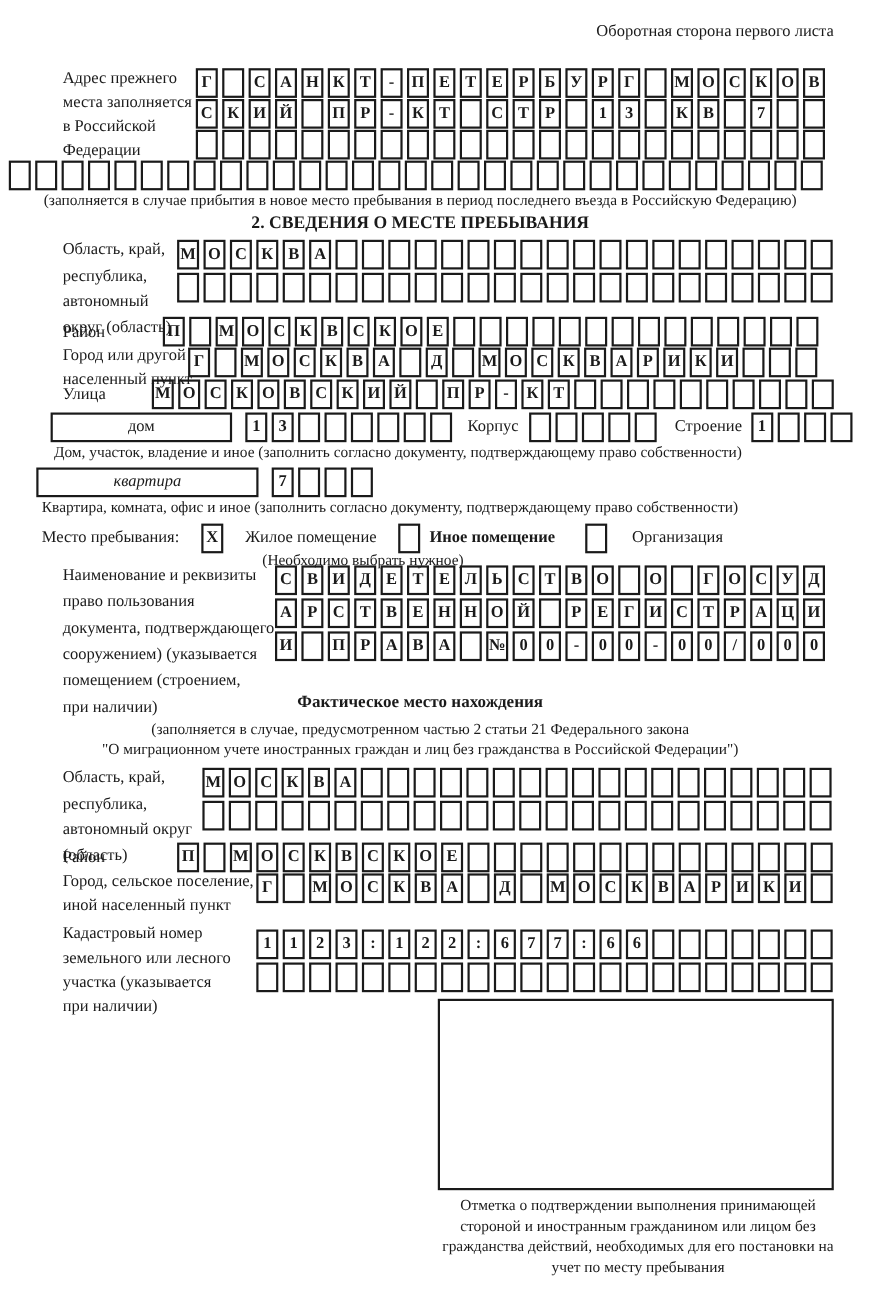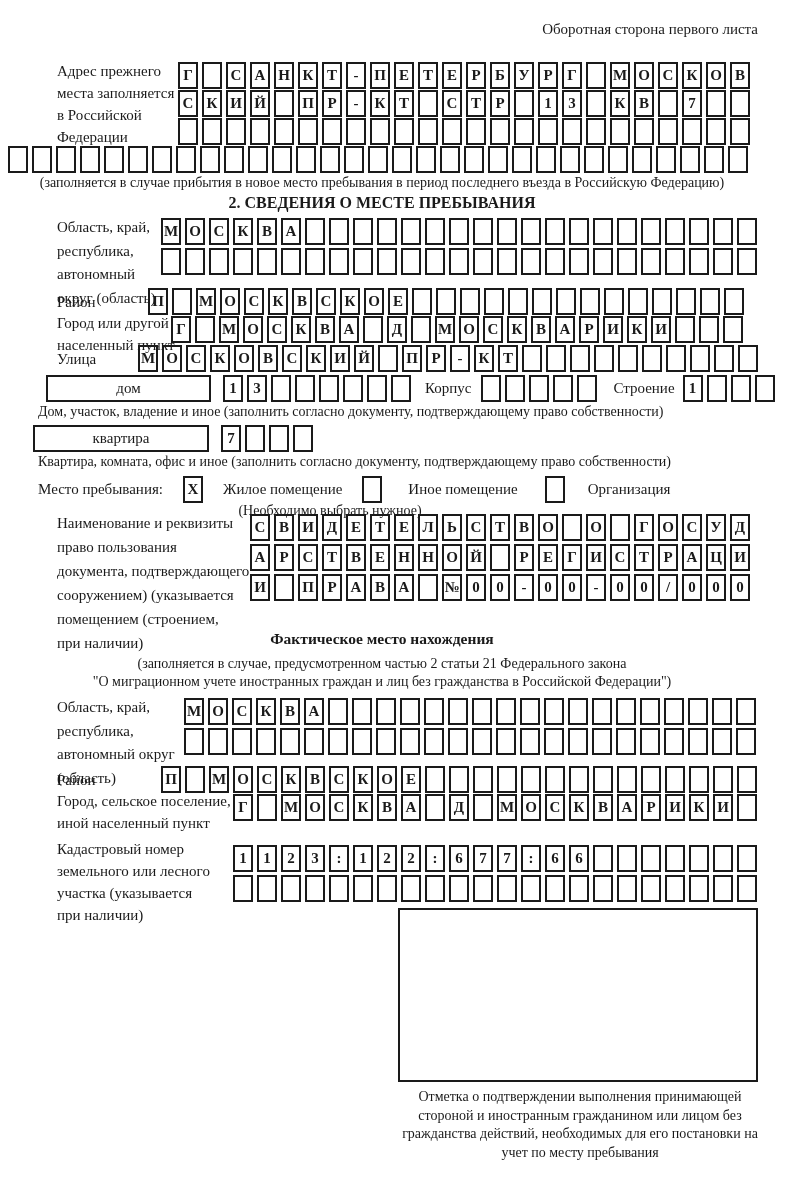--- a/index.html
+++ b/index.html
@@ -13,21 +13,21 @@
         font-weight:600;}
   .wbox{display:inline-block;box-sizing:border-box;height:27px;border:2px solid #1a1a1a;
         text-align:center;font-size:15px;line-height:22px;vertical-align:top;}
   .lbl{font-size:15px;line-height:22px;}
   .lh24{line-height:24px;}
   .inl{display:inline-block;font-size:15px;line-height:27px;vertical-align:top;}
   .cap{font-size:14px;}
   .center{left:0;width:764px;text-align:center;}
   .bold{font-weight:bold;}
   .g4{margin-left:4px;} .g6{margin-left:6px;} .g8{margin-left:8px;} .g12{margin-left:12px;}
-  .g16{margin-left:16px;} .g18{margin-left:18px;} .g23{margin-left:23px;} .g27{margin-left:15px;}
+  .g16{margin-left:16px;} .g18{font-weight:bold;} .g23{margin-left:23px;} .g27{margin-left:15px;}
   .bigbox{box-sizing:border-box;border:2px solid #1a1a1a;background:#ffffff;}
 </style>
 </head>
 <body>
 
 <div class="page">
 
   <div class="abs lbl" style="top:18px;right:42px;">Оборотная сторона первого листа</div>
 
   <div class="abs lbl" style="left:57px;top:60px;">
@@ -66,24 +66,24 @@
   <div class="abs cells" style="left:138px;top:345px;"><span class="cell">М</span><span class="cell">О</span><span class="cell">С</span><span class="cell">К</span><span class="cell">О</span><span class="cell">В</span><span class="cell">С</span><span class="cell">К</span><span class="cell">И</span><span class="cell">Й</span><span class="cell"></span><span class="cell">П</span><span class="cell">Р</span><span class="cell">-</span><span class="cell">К</span><span class="cell">Т</span><span class="cell"></span><span class="cell"></span><span class="cell"></span><span class="cell"></span><span class="cell"></span><span class="cell"></span><span class="cell"></span><span class="cell"></span><span class="cell"></span><span class="cell"></span></div>
 
   <div class="abs nowrap" style="left:33px;top:375px;padding-left:13px;">
     <span class="wbox" style="width:165px;">дом</span>
     <span class="cells g8"><span class="cell">1</span><span class="cell">3</span><span class="cell"></span><span class="cell"></span><span class="cell"></span><span class="cell"></span><span class="cell"></span><span class="cell"></span></span>
     <span class="inl g6">Корпус</span>
     <span class="cells g6"><span class="cell"></span><span class="cell"></span><span class="cell"></span><span class="cell"></span><span class="cell"></span></span>
     <span class="inl g8">Строение</span>
     <span class="cells g4"><span class="cell">1</span><span class="cell"></span><span class="cell"></span><span class="cell"></span></span>
   </div>
-  <div class="abs cap" style="left:38px;top:404px;">Дом, участок, владение и иное (заполнить согласно документу, подтверждающему право собственности)</div>
+  <div class="abs cap" style="left:49px;top:404px;">Дом, участок, владение и иное (заполнить согласно документу, подтверждающему право собственности)</div>
 
   <div class="abs nowrap" style="left:33px;top:425px;">
-    <span class="wbox" style="width:176px;">квартира</span>
+    <span class="wbox" style="width:202px;font-style:italic;">квартира</span>
     <span class="cells g8"><span class="cell">7</span><span class="cell"></span><span class="cell"></span><span class="cell"></span></span>
   </div>
   <div class="abs cap" style="left:38px;top:454px;">Квартира, комната, офис и иное (заполнить согласно документу, подтверждающему право собственности)</div>
 
   <div class="abs nowrap" style="left:38px;top:476px;">
     <span class="inl">Место пребывания:</span>
     <span class="cell g16">X</span>
     <span class="inl g12">Жилое помещение</span>
     <span class="cell g16"></span>
     <span class="inl g18">Иное помещение</span>

